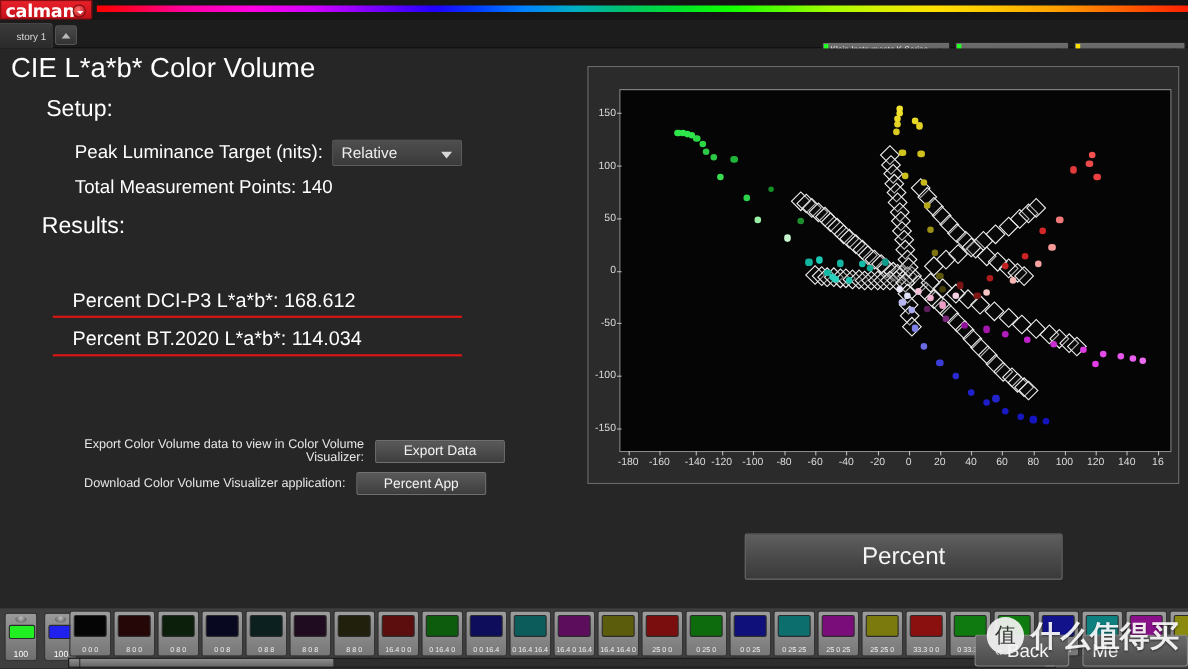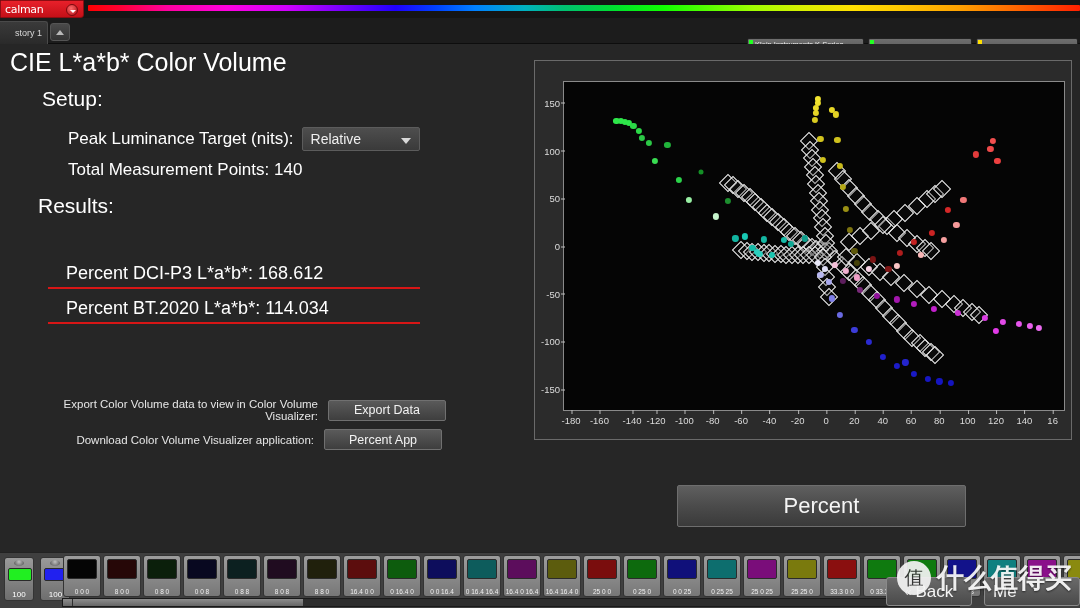--- a/index.html
+++ b/index.html
@@ -26,21 +26,21 @@
     border-radius: 1px;
   }
   .logo {
     position: absolute; left: 0; top: 0; width: 84px; height: 18px;
     background: linear-gradient(to bottom, #e8202a 0%, #c41018 100%);
     border: 1px solid #8b0d12;
     border-radius: 0 0 3px 0;
     display: flex; align-items: center; padding-left: 4px;
   }
   .logo .name {
-    color: #fff; font-size: 11px; font-weight: normal; letter-spacing: -0.3px;
+    color: #fff; font-size: 16px; font-weight: bold; letter-spacing: -0.3px;
     font-family: "DejaVu Sans", sans-serif;
   }
   .logo .caret {
     position: absolute; right: 5px; top: 3px;
     width: 12px; height: 12px; border-radius: 50%;
     background: radial-gradient(circle at 40% 35%, #ff6b6b, #b00b12);
     border: 1px solid #7a0a0e;
   }
   .logo .caret::after {
     content: ""; position: absolute; left: 3px; top: 5px;
@@ -140,21 +140,21 @@
     padding-bottom: 3px;
   }
   .result .txt { color: #ffffff; font-size: 18px; font-weight: 300; padding-left: 18px; }
   .r0 { top: 184px; width: 372px; }
   .r1 { top: 219px; width: 372px; }
   .r2 { top: 254px; width: 372px; }
 
   .export-row, .download-row {
     position: absolute; display: flex; align-items: center; gap: 10px;
   }
-  .export-row { left: 26px; top: 354px; }
+  .export-row { left: 39px; top: 354px; }
   .download-row { left: 22px; top: 385px; }
   .export-row .cap, .download-row .cap {
     color: #e6e6e6; font-size: 11.5px; text-align: right;
   }
   .export-row .cap { width: 292px; }
   .download-row .cap { width: 292px; }
   .btn-sm {
     width: 118px; height: 21px;
     background: linear-gradient(to bottom, #5a5a5a, #3e3e3e);
     border: 1px solid #707070; border-radius: 2px;

